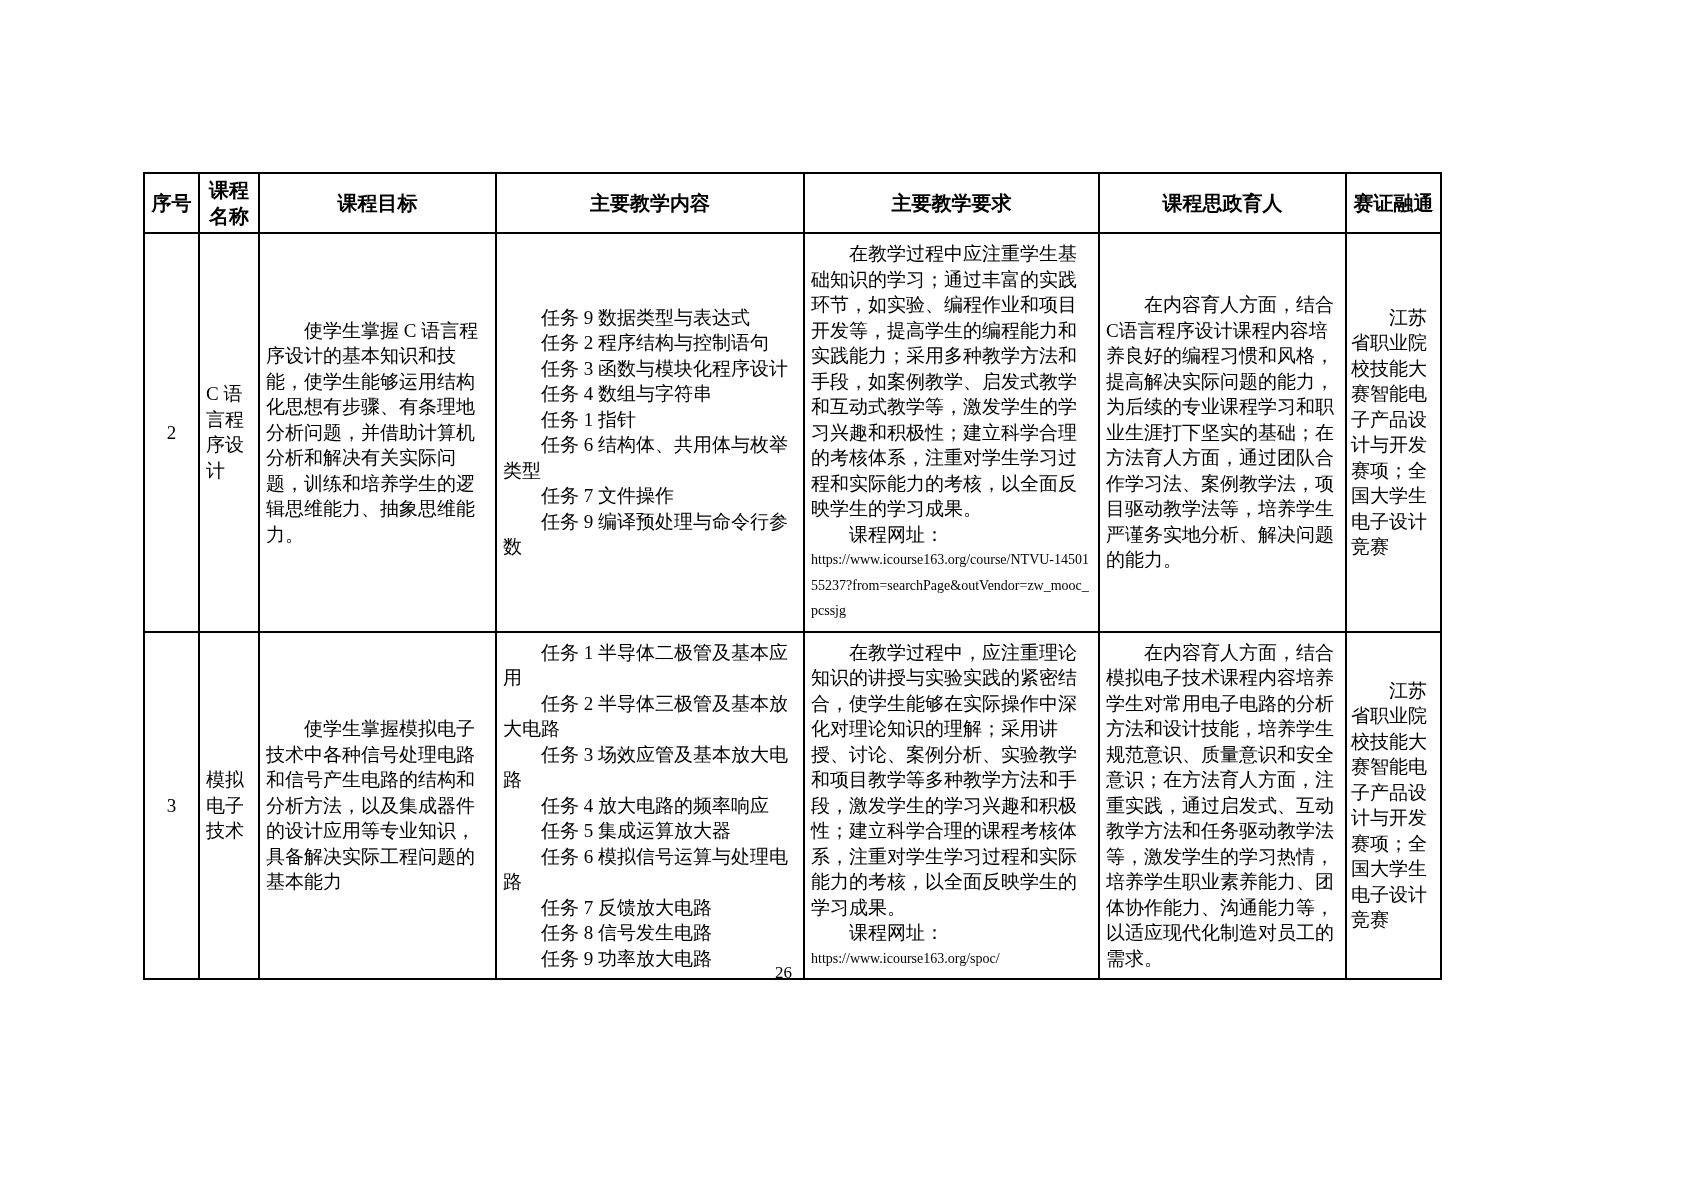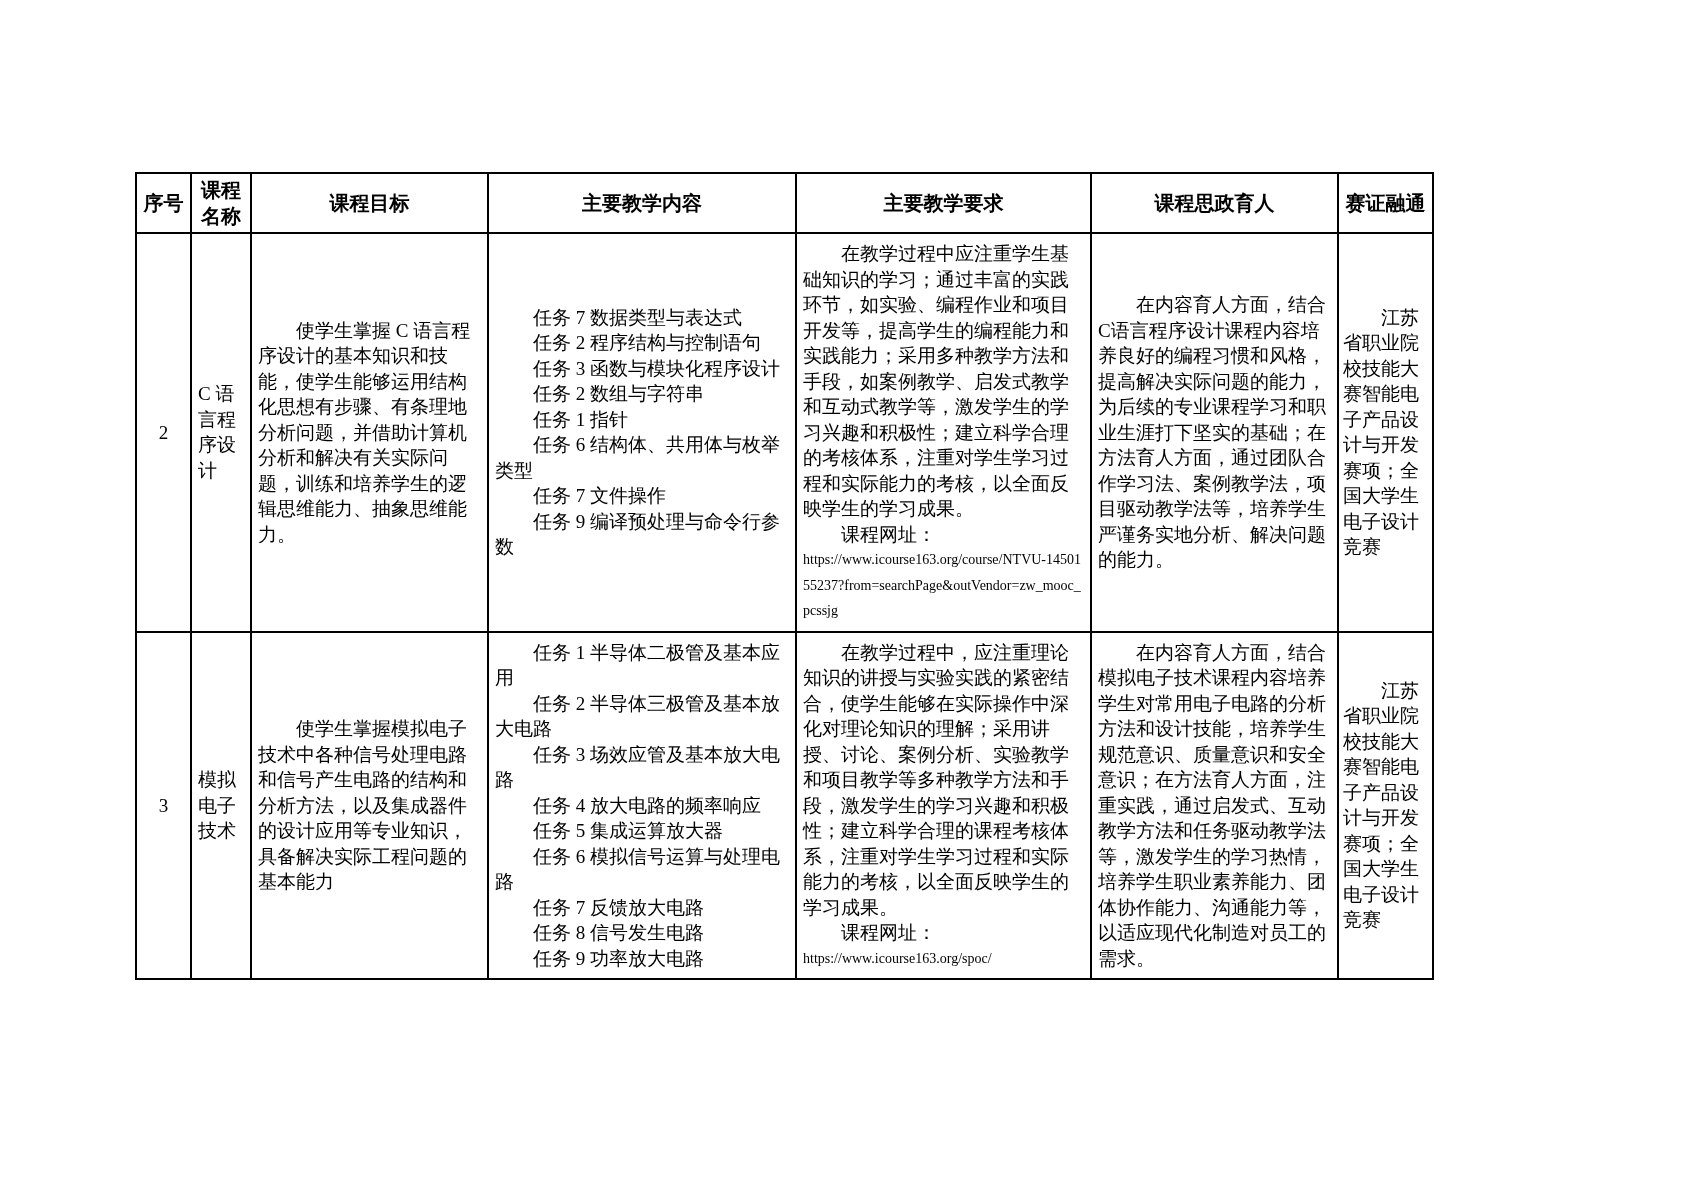--- a/index.html
+++ b/index.html
@@ -4,21 +4,21 @@
 <style>
   html, body { margin:0; padding:0; background:#ffffff; }
   body {
     width:1684px; height:1191px; position:relative;
     font-family:"Liberation Serif","DejaVu Serif",serif;
     color:#000;
   }
   .sheet { position:absolute; inset:0; background:#fff; }
 
   table.course-table {
-    position:absolute; left:135px; top:172px; width:1297px;
+    position:absolute; left:143px; top:172px; width:1297px;
     border-collapse:collapse; table-layout:fixed;
   }
   col.c-no   { width:55px; }
   col.c-name { width:60px; }
   col.c-obj  { width:237px; }
   col.c-cont { width:308px; }
   col.c-req  { width:295px; }
   col.c-ideo { width:247px; }
   col.c-comp { width:95px; }
 
@@ -80,24 +80,24 @@
           <td class="no">
             <p>2</p>
           </td>
           <td class="name">
             <p>C 语言程序设计</p>
           </td>
           <td class="objective">
             <p>使学生掌握 C 语言程序设计的基本知识和技能，使学生能够运用结构化思想有步骤、有条理地分析问题，并借助计算机分析和解决有关实际问题，训练和培养学生的逻辑思维能力、抽象思维能力。</p>
           </td>
           <td class="content">
-            <p>任务 7 数据类型与表达式</p>
+            <p>任务 9 数据类型与表达式</p>
             <p>任务 2 程序结构与控制语句</p>
             <p>任务 3 函数与模块化程序设计</p>
-            <p>任务 2 数组与字符串</p>
+            <p>任务 4 数组与字符串</p>
             <p>任务 1 指针</p>
             <p>任务 6 结构体、共用体与枚举类型</p>
             <p>任务 7 文件操作</p>
             <p>任务 9 编译预处理与命令行参数</p>
           </td>
           <td class="requirements">
             <p>在教学过程中应注重学生基础知识的学习；通过丰富的实践环节，如实验、编程作业和项目开发等，提高学生的编程能力和实践能力；采用多种教学方法和手段，如案例教学、启发式教学和互动式教学等，激发学生的学习兴趣和积极性；建立科学合理的考核体系，注重对学生学习过程和实际能力的考核，以全面反映学生的学习成果。</p>
             <p>课程网址：</p>
             <p class="flush url">https://www.icourse163.org/course/NTVU-1450155237?from=searchPage&amp;outVendor=zw_mooc_pcssjg</p>
           </td>
@@ -137,14 +137,15 @@
           <td class="ideology">
             <p>在内容育人方面，结合模拟电子技术课程内容培养学生对常用电子电路的分析方法和设计技能，培养学生规范意识、质量意识和安全意识；在方法育人方面，注重实践，通过启发式、互动教学方法和任务驱动教学法等，激发学生的学习热情，培养学生职业素养能力、团体协作能力、沟通能力等，以适应现代化制造对员工的需求。</p>
           </td>
           <td class="competition">
             <p>江苏省职业院校技能大赛智能电子产品设计与开发赛项；全国大学生电子设计竞赛</p>
           </td>
         </tr>
       </tbody>
   </table>
 
+  <div class="page-number">26</div>
 
 </div>
 
 </body></html>

